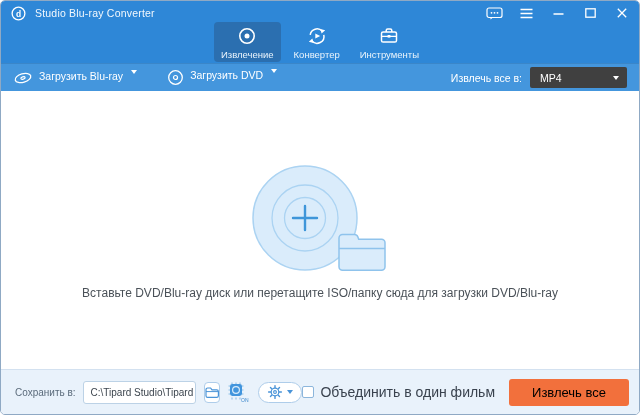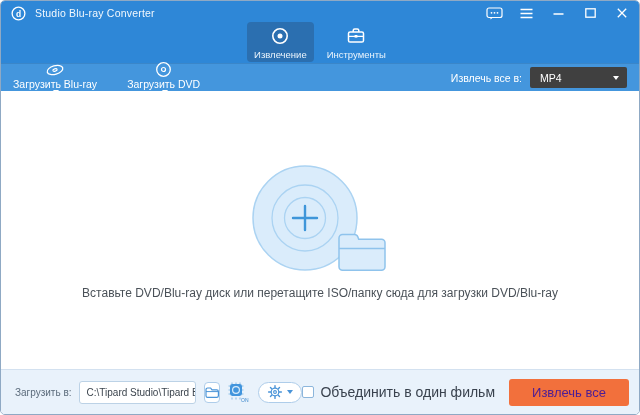--- a/index.html
+++ b/index.html
@@ -29,21 +29,21 @@
     padding:3px 7px 2px; border-radius:4px; min-width:56px;
   }
   .tab.active { background:#2b6fb0; }
   .tab-icon { height:22px; display:flex; align-items:center; }
   .tab-label { color:#eaf4fc; font-size:9.5px; margin-top:2px; white-space:nowrap; }
   
   .toolbar {
     height:28px; background:#4496dd; border-top:1px solid #3a86c9;
     display:flex; align-items:center; padding:0 12px; flex:0 0 auto;
   }
-  .tool-btn { display:flex; align-items:center; gap:0; margin-right:30px;flex-direction:column; }
+  .tool-btn { display:flex; align-items:flex-start; gap:6px; margin-right:30px; }
   .tool-btn .lbl { color:#fff; font-size:10.5px; white-space:nowrap; }
   .arr-w { width:0; height:0; border-left:3.5px solid transparent; border-right:3.5px solid transparent; border-top:4.5px solid #fff; margin-left:2px; }
   .arr-b { width:0; height:0; border-left:3.5px solid transparent; border-right:3.5px solid transparent; border-top:4.5px solid #4a94d8; }
   .tool-right { margin-left:auto; display:flex; align-items:center; gap:8px; }
   .tool-right .lbl { color:#fff; font-size:10.5px; }
   .format-select {
     width:97px; height:21px; background:#404040; border-radius:2px;
     display:flex; align-items:center; padding:0 8px 0 10px; color:#fff; font-size:10.5px;
   }
   .format-select .arr-w { margin-left:auto; }
@@ -76,21 +76,21 @@
   .chip-btn { border:none; background:transparent; width:24px; height:24px; margin-left:6px; display:flex; align-items:center; justify-content:center; position:relative; }
   .gear-pill {
     height:21px; border:1px solid #aecdea; border-radius:11px; background:#fff;
     display:flex; align-items:center; gap:4px; padding:0 8px; margin-left:8px;
   }
   .merge-group { margin-left:auto; display:flex; align-items:center; gap:6px; }
   .checkbox { width:12px; height:12px; background:#fff; border:1px solid #8cb6dc; border-radius:2px; }
   .merge-label { color:#39424e; font-size:14px; white-space:nowrap; }
   .rip-btn {
     margin-left:14px; margin-right:2px; height:27px; padding:0 23px;
-    background:#f2703c; border:none; border-radius:3px; color:#4c1d95; font-size:13px;
+    background:#f2703c; border:none; border-radius:3px; color:#000000; font-size:13px;
     font-family:"Liberation Sans","DejaVu Sans",sans-serif; cursor:pointer; white-space:nowrap;
   }
 </style>
 </head>
 <body>
 
 <div class="window">
 
   <div class="titlebar">
     <svg class="app-logo" viewBox="0 0 16 16">
@@ -133,20 +133,32 @@
 
   <div class="navbar">
     <div class="tab active">
       <span class="tab-icon">
         <svg width="22" height="22" viewBox="0 0 22 22">
           <circle cx="11" cy="11" r="7.2" fill="none" stroke="#fff" stroke-width="1.6"></circle>
           <circle cx="11" cy="11" r="2.5" fill="#fff"></circle>
         </svg>
       </span>
       <span class="tab-label">Извлечение</span>
+    </div>
+    <div class="tab">
+      <span class="tab-icon">
+        <svg width="22" height="22" viewBox="0 0 22 22">
+          <path d="M4.2,9.8 A6.9,6.9 0 0 1 16.2,6.2" fill="none" stroke="#fff" stroke-width="1.5"></path>
+          <path d="M17.8,9.8 A6.9,6.9 0 0 1 5.8,15.8" fill="none" stroke="#fff" stroke-width="1.5"></path>
+          <path d="M14.4,4.0 L19.2,5.2 L15.6,8.6 Z" fill="#fff"></path>
+          <path d="M7.6,18.0 L2.8,16.8 L6.4,13.4 Z" fill="#fff"></path>
+          <path d="M9.3,8.5 L14.2,11 L9.3,13.5 Z" fill="#fff"></path>
+        </svg>
+      </span>
+      <span class="tab-label">Конвертер</span>
     </div>
     <div class="tab">
       <span class="tab-icon">
         <svg width="22" height="22" viewBox="0 0 22 22">
           <rect x="3.5" y="7" width="15" height="10" rx="1.6" fill="none" stroke="#fff" stroke-width="1.5"></rect>
           <path d="M8.2,7 V5.6 a1.5,1.5 0 0 1 1.5,-1.5 h2.6 a1.5,1.5 0 0 1 1.5,1.5 V7" fill="none" stroke="#fff" stroke-width="1.5"></path>
           <path d="M3.5,11.3 H18.5" stroke="#fff" stroke-width="1.3"></path>
           <rect x="9.6" y="10" width="2.8" height="2.6" fill="#fff"></rect>
         </svg>
       </span>
@@ -194,21 +206,21 @@
         <g>
           <path d="M104,84 a3.5,3.5 0 0 1 3.5,-3.5 h12 a3.5,3.5 0 0 1 3.3,2.3 l0.9,2.5 h22.8 a3.5,3.5 0 0 1 3.5,3.5 v24 a3.5,3.5 0 0 1 -3.5,3.5 h-39 a3.5,3.5 0 0 1 -3.5,-3.5 z" fill="#daecfb" stroke="#8fc3ec" stroke-width="1.5"></path>
           <path d="M104,94.5 H150" stroke="#8fc3ec" stroke-width="1.3"></path>
         </g>
       </svg>
       <div class="drop-hint">Вставьте DVD/Blu-ray диск или перетащите ISO/папку сюда для загрузки DVD/Blu-ray</div>
     </div>
   </div>
 
   <div class="bottombar">
-    <span class="save-label">Загрузить в:</span>
+    <span class="save-label">Сохранить в:</span>
     <div class="path-combo">
       <input class="path-input" type="text" value="C:\Tipard Studio\Tipard Blu-ray Converter\Ripper" style="">
       <span class="path-drop">
         <span class="arr-b"></span>
       </span>
     </div>
     <div class="sq-btn">
       <svg width="14" height="11" viewBox="0 0 14 11">
         <path d="M1,2.6 a1.6,1.6 0 0 1 1.6,-1.6 h3 l1.4,1.9 h4.8 a1.6,1.6 0 0 1 1.6,1.6 v4.3 a1.6,1.6 0 0 1 -1.6,1.6 h-9.2 a1.6,1.6 0 0 1 -1.6,-1.6 z" fill="none" stroke="#4a94d8" stroke-width="1.2"></path>
         <path d="M1,4.6 h12.4" stroke="#4a94d8" stroke-width="1"></path>

